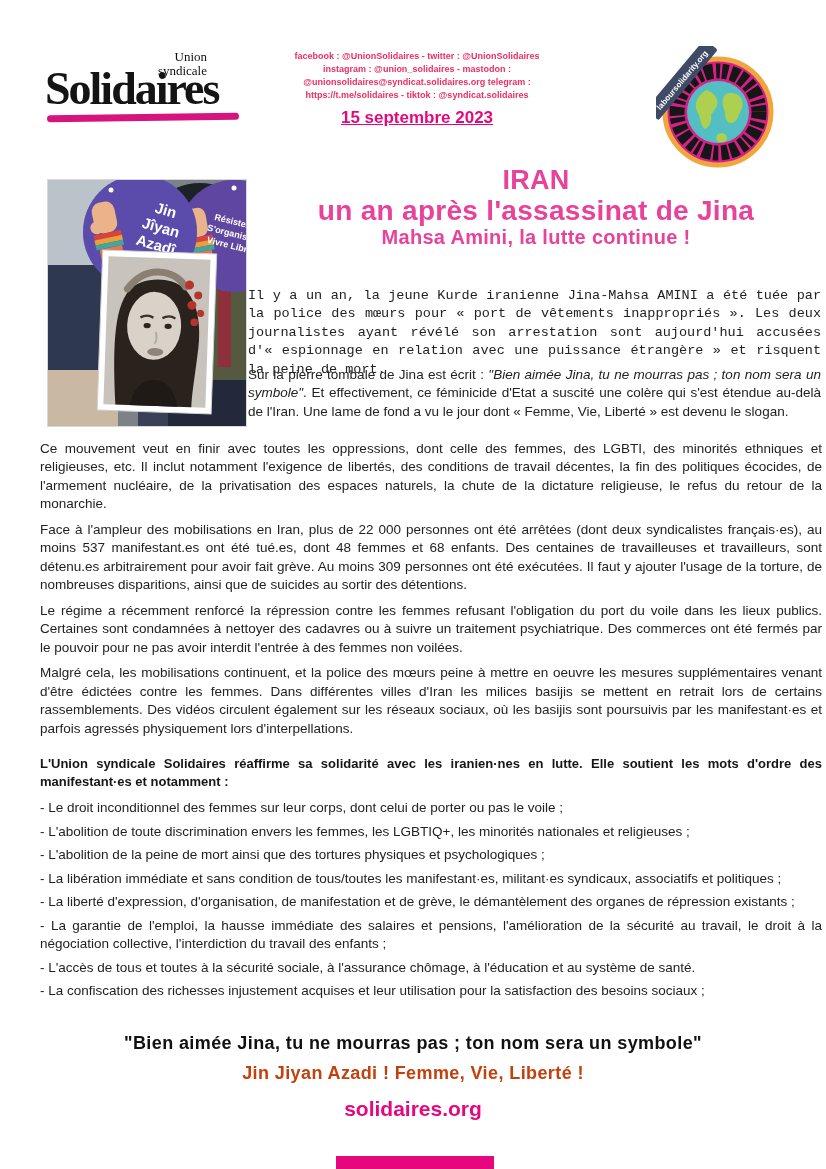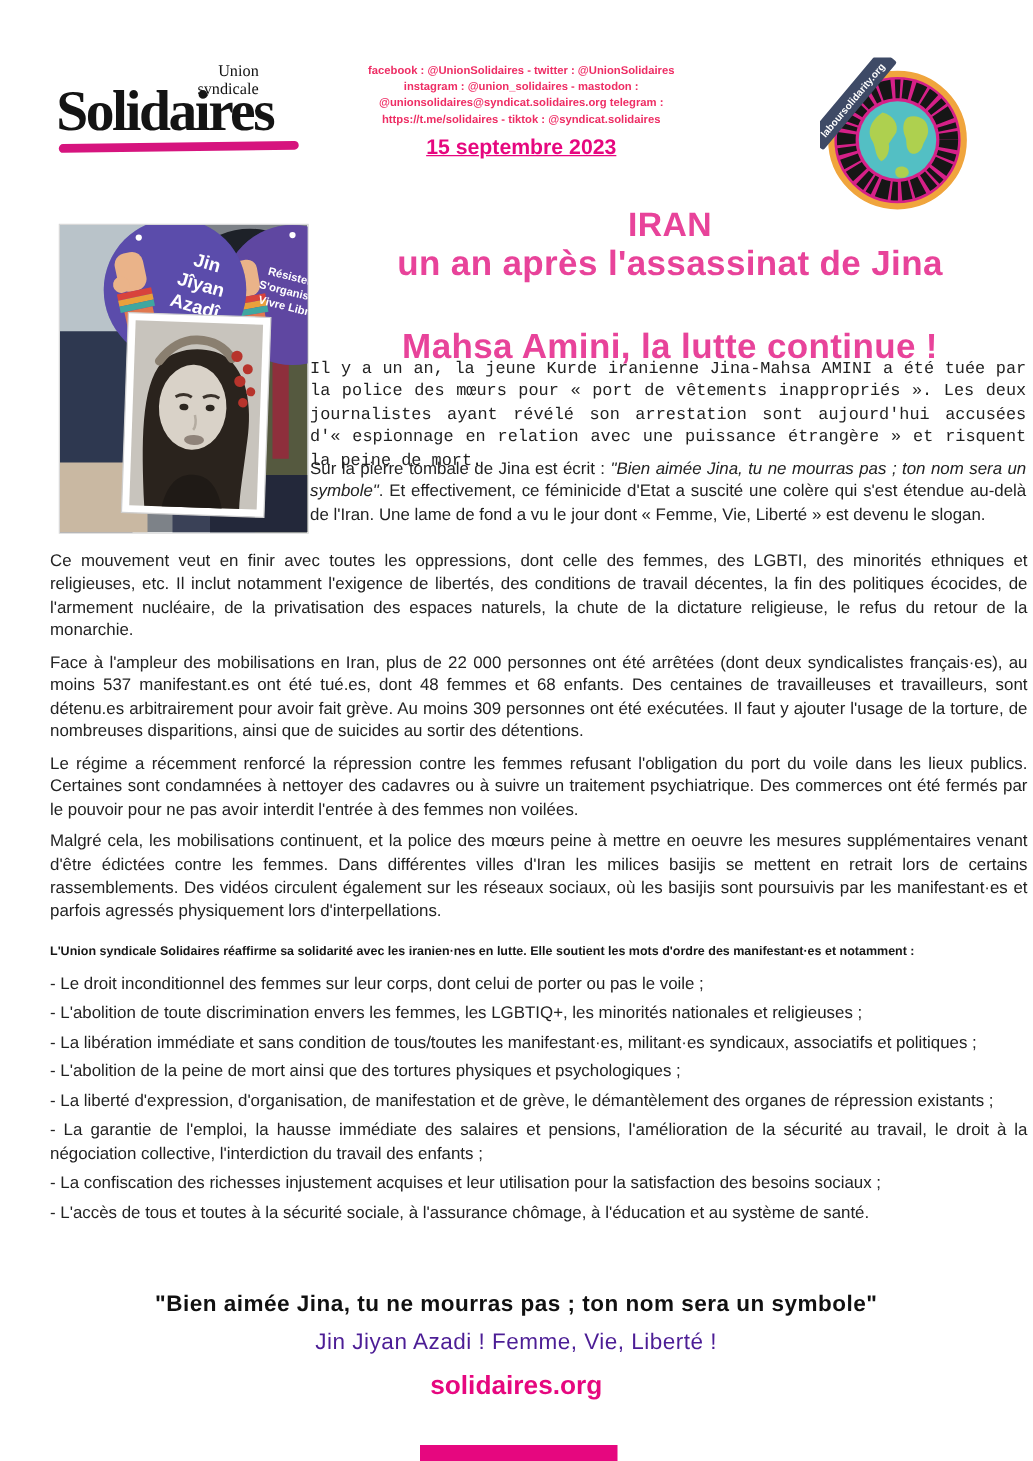--- a/index.html
+++ b/index.html
@@ -27,38 +27,38 @@
 
   
   .photo { position:absolute; left:48px; top:180px; width:198px; height:246px;
     box-shadow:0 0 0 1px #d8d8d8; }
 
   
   .title { position:absolute; left:250px; top:166px; width:572px; text-align:center;
     color:#e8439a; font-weight:bold; line-height:1.1; letter-spacing:0.3px; }
   .title .t1 { font-size:27px; }
   .title .t2 { font-size:28px; }
-  .title .t3 { font-size:28px;margin-top:36px; }
+  .title .t3 { font-size:20px; }
 
   
   .para { font-size:13.5px; line-height:1.37; text-align:justify; color:#222; }
   .p1 { position:absolute; left:248px; top:287px; width:573px;font-family:Liberation Mono, monospace; }
   .p2 { position:absolute; left:248px; top:366px; width:573px; }
   .p2 .q { font-style:italic; }
   .flow { position:absolute; left:40px; top:440px; width:782px; }
   .flow .para { margin-bottom:7px; }
-  .demands-heading { font-size:10px; font-weight:bold; line-height:1.35;
+  .demands-heading { font-size:13px; font-weight:bold; line-height:1.35;
     text-align:justify; margin-top:17px; margin-bottom:9px; color:#161616; }
   .item { font-size:13.5px; line-height:1.37; text-align:justify; margin-bottom:5px; color:#222; }
 
   
   .quote1 { position:absolute; left:0; top:1033px; width:826px; text-align:center;
     font-size:18px; font-weight:bold; letter-spacing:0.4px; color:#111; }
   .quote2 { position:absolute; left:0; top:1063px; width:826px; text-align:center;
-    font-size:18px; font-weight:normal; letter-spacing:0.4px; color:#4c1d95; }
+    font-size:18px; font-weight:bold; letter-spacing:0.4px; color:#c2410c; }
   .website { position:absolute; left:0; top:1097px; width:826px; text-align:center;
     font-size:21px; font-weight:bold; color:#e6077f; }
   .bottom-bar { position:absolute; left:336px; top:1156px; width:158px; height:13px;
     background:#e6077f; }
 </style>
 </head>
 <body>
 
 <div class="page">
 
@@ -183,26 +183,26 @@
     <p class="para">Ce mouvement veut en finir avec toutes les oppressions, dont celle des femmes, des LGBTI, des minorités ethniques et religieuses, etc. Il inclut notamment l'exigence de libertés, des conditions de travail décentes, la fin des politiques écocides, de l'armement nucléaire, de la privatisation des espaces naturels, la chute de la dictature religieuse, le refus du retour de la monarchie.</p>
     <p class="para">Face à l'ampleur des mobilisations en Iran, plus de 22 000 personnes ont été arrêtées (dont deux syndicalistes français·es), au moins 537 manifestant.es ont été tué.es, dont 48 femmes et 68 enfants. Des centaines de travailleuses et travailleurs, sont détenu.es arbitrairement pour avoir fait grève. Au moins 309 personnes ont été exécutées. Il faut y ajouter l'usage de la torture, de nombreuses disparitions, ainsi que de suicides au sortir des détentions.</p>
     <p class="para">Le régime a récemment renforcé la répression contre les femmes refusant l'obligation du port du voile dans les lieux publics. Certaines sont condamnées à nettoyer des cadavres ou à suivre un traitement psychiatrique. Des commerces ont été fermés par le pouvoir pour ne pas avoir interdit l'entrée à des femmes non voilées.</p>
     <p class="para">Malgré cela, les mobilisations continuent, et la police des mœurs peine à mettre en oeuvre les mesures supplémentaires venant d'être édictées contre les femmes. Dans différentes villes d'Iran les milices basijis se mettent en retrait lors de certains rassemblements. Des vidéos circulent également sur les réseaux sociaux, où les basijis sont poursuivis par les manifestant·es et parfois agressés physiquement lors d'interpellations.</p>
 
     <p class="demands-heading">L'Union syndicale Solidaires réaffirme sa solidarité avec les iranien·nes en lutte. Elle soutient les mots d'ordre des manifestant·es et notamment :</p>
 
     <div>
       <p class="item">- Le droit inconditionnel des femmes sur leur corps, dont celui de porter ou pas le voile ;</p>
       <p class="item">- L'abolition de toute discrimination envers les femmes, les LGBTIQ+, les minorités nationales et religieuses ;</p>
+      <p class="item">- L'abolition de la peine de mort ainsi que des tortures physiques et psychologiques ;</p>
       <p class="item">- La libération immédiate et sans condition de tous/toutes les manifestant·es, militant·es syndicaux, associatifs et politiques ;</p>
-      <p class="item">- L'abolition de la peine de mort ainsi que des tortures physiques et psychologiques ;</p>
       <p class="item">- La liberté d'expression, d'organisation, de manifestation et de grève, le démantèlement des organes de répression existants ;</p>
       <p class="item">- La garantie de l'emploi, la hausse immédiate des salaires et pensions, l'amélioration de la sécurité au travail, le droit à la négociation collective, l'interdiction du travail des enfants ;</p>
+      <p class="item">- L'accès de tous et toutes à la sécurité sociale, à l'assurance chômage, à l'éducation et au système de santé.</p>
       <p class="item">- La confiscation des richesses injustement acquises et leur utilisation pour la satisfaction des besoins sociaux ;</p>
-      <p class="item">- L'accès de tous et toutes à la sécurité sociale, à l'assurance chômage, à l'éducation et au système de santé.</p>
     </div>
   </div>
 
   <div class="quote1">"Bien aimée Jina, tu ne mourras pas ; ton nom sera un symbole"</div>
   <div class="quote2">Jin Jiyan Azadi ! Femme, Vie, Liberté !</div>
   <div class="website">solidaires.org</div>
   <div class="bottom-bar"></div>
 
 </div>
 

